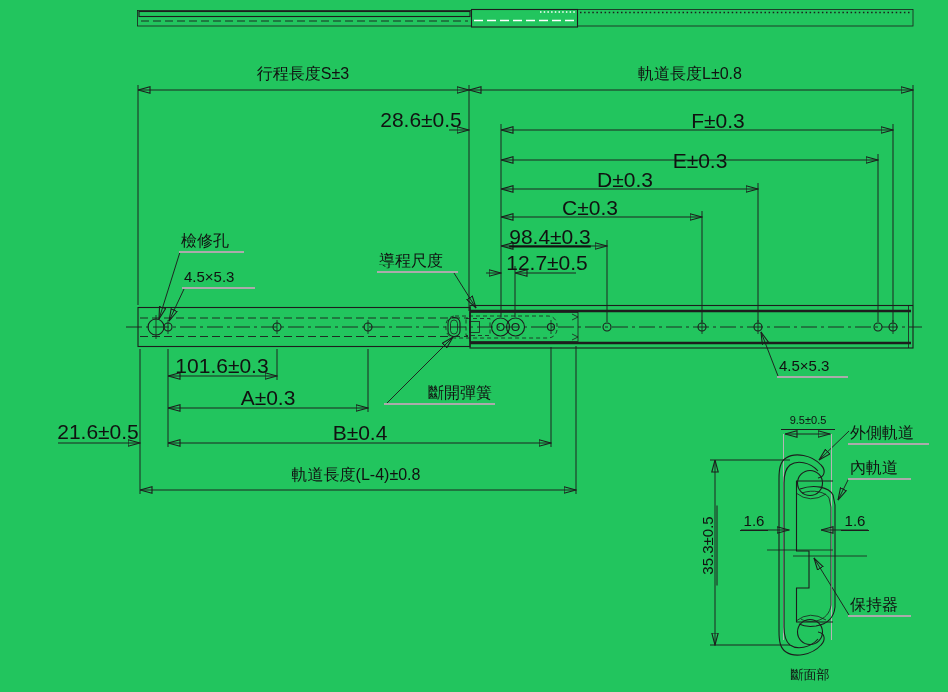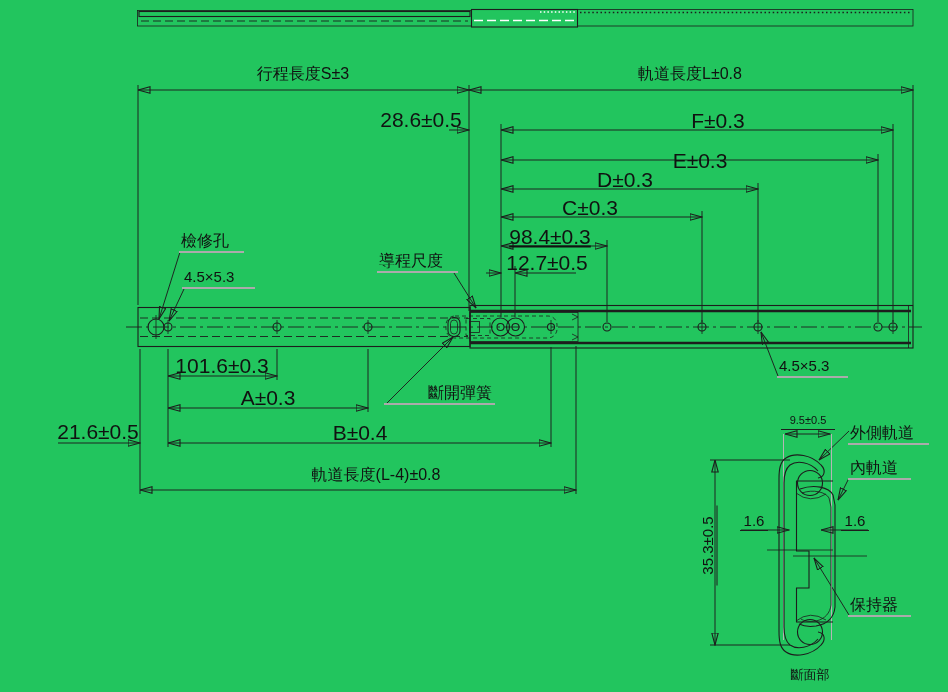--- a/index.html
+++ b/index.html
@@ -177,21 +177,21 @@
 <span class="lbl" style="left:700px;top:160px;">E±0.3</span>
 <span class="lbl" style="left:625px;top:179px;">D±0.3</span>
 <span class="lbl" style="left:590px;top:207px;">C±0.3</span>
 <span class="lbl" style="left:550px;top:236px;text-decoration:underline;">98.4±0.3</span>
 <span class="lbl" style="left:547px;top:262px;">12.7±0.5</span>
 <span class="lbl" style="left:421px;top:119px;">28.6±0.5</span>
 <span class="lbl" style="left:222px;top:365px;">101.6±0.3</span>
 <span class="lbl" style="left:268px;top:397px;">A±0.3</span>
 <span class="lbl" style="left:360px;top:432px;">B±0.4</span>
 <span class="lbl" style="left:98px;top:431px;">21.6±0.5</span>
-<span class="lbl cjk" style="left:376px;top:474px;">軌道長度(L-4)±0.8</span>
+<span class="lbl cjk" style="left:356px;top:474px;">軌道長度(L-4)±0.8</span>
 
 <span class="la cjk shelf" style="left:179px;top:232px;width:60px;">檢修孔</span>
 <span class="la shelf" style="left:182px;top:268px;width:68px;font-size:15px;">4.5×5.3</span>
 <span class="la cjk shelf" style="left:377px;top:252px;width:76px;">導程尺度</span>
 <span class="la cjk shelf" style="left:384px;top:384px;width:106px;text-align:right;">斷開彈簧</span>
 <span class="la shelf" style="left:777px;top:357px;width:66px;font-size:15px;">4.5×5.3</span>
 
 <span class="la ul" style="left:781px;top:411px;width:54px;font-size:11px;text-align:center;">9.5±0.5</span>
 <span class="la cjk shelf" style="left:848px;top:412px;width:76px;margin-top:12px;">外側軌道</span>
 <span class="la cjk shelf" style="left:848px;top:459px;width:58px;">內軌道</span>

